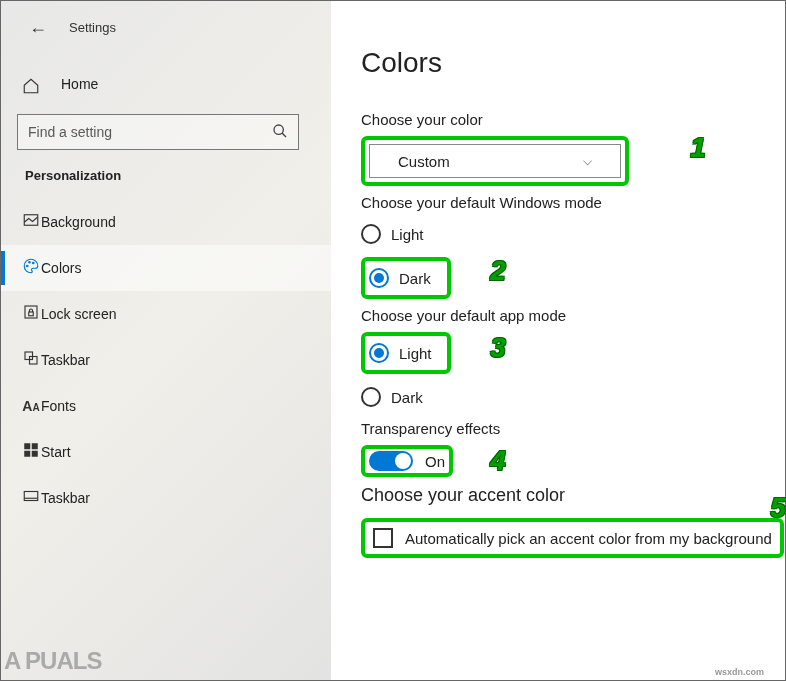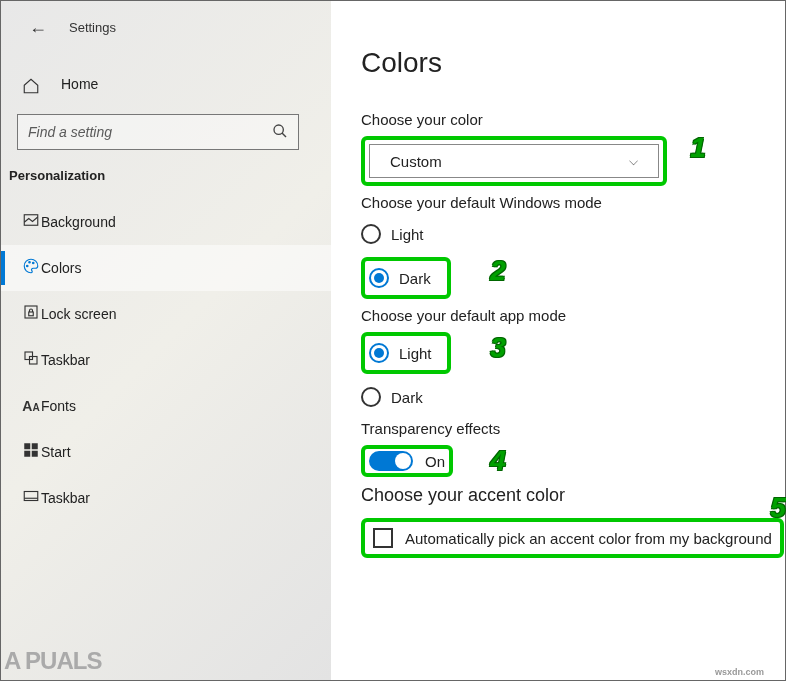--- a/index.html
+++ b/index.html
@@ -5,33 +5,33 @@
   * { box-sizing: border-box; margin: 0; padding: 0; font-family: "Segoe UI", Arial, sans-serif; }
   body { width: 786px; height: 681px; background: #f2f2f2; position: relative; }
   .window { display: flex; width: 100%; height: 100%; background: #fff; border: 1px solid #666; }
   .sidebar { width: 330px; height: 100%; background: linear-gradient(135deg, #e8e8e8, #f0efe9, #e3e3e3); display: flex; flex-direction: column; padding-top: 12px; }
   .sidebar-top { display: flex; align-items: center; gap: 22px; padding: 4px 20px 10px 28px; }
   .back-arrow { font-size: 18px; color: #333; }
   .title-text { font-size: 13px; color: #333; }
   .home-row { display: flex; align-items: flex-start; gap: 20px; padding: 10px 20px 10px 20px; margin-top: 18px; }
   .icon-box { width: 20px; height: 20px; display: flex; align-items: center; justify-content: center; color: #333; }
   .home-label { font-size: 14px; color: #222; }
-  .search-box { margin: 8px 32px 18px 16px; height: 36px; border: 1px solid #777; background: rgba(255,255,255,0.4); display: flex; align-items: center; justify-content: space-between; padding: 16px 10px; font-style: italic; }
+  .search-box { margin: 8px 32px 18px 16px; height: 36px; border: 1px solid #777; background: rgba(255,255,255,0.4); display: flex; align-items: center; justify-content: space-between; padding: 16px 10px; }
   .search-placeholder { font-size: 14px; color: #5a5a5a; }
   .search-icon { font-size: 14px; color: #444; }
-  .section-header { font-size: 13px; font-weight: 600; color: #222; padding: 0 18px 10px 8px; }
+  .section-header { font-size: 13px; font-weight: 600; color: #222; padding: 0 18px 10px 24px; }
   .nav-list { display: flex; flex-direction: column; margin-top: 6px; }
   .nav-item { display: flex; align-items: center; gap: 0; height: 46px; padding-left: 20px; font-size: 14px; color: #222; position: relative; }
   .nav-item.active { background: rgba(255,255,255,0.5); }
   .nav-item.active::before { content: ""; position: absolute; left:0; top:6px; bottom:6px; width:4px; background:#0078d4; }
   .glyph { font-size: 16px; color: #333; width: 20px; text-align: center; }
   .main { flex: 1; padding: 46px 0 0 30px; position: relative; }
   .page-title { font-size: 28px; font-weight: 400; color: #222; margin-bottom: 32px; }
   .field-label { font-size: 15px; color: #222; margin-bottom: 8px; }
-  .dropdown { width: 290px; height: 34px; border: 1px solid #888; background: #fff; display:flex; align-items:center; justify-content:space-between; padding: 0 20px; font-size: 15px; color: #222; }
+  .dropdown { width: 252px; height: 34px; border: 1px solid #888; background: #fff; display:flex; align-items:center; justify-content:space-between; padding: 0 28px; font-size: 15px; color: #222; }
   .chev { font-size: 12px; color:#555; }
   .group { margin-bottom: 8px; }
   .section-label-big { font-size: 18px; color: #222; margin-top: 6px; margin-bottom: 12px; }
   .radio-row { display:flex; align-items:center; gap: 10px; height: 30px; }
   .radio { width:20px; height:20px; border:2px solid #333; border-radius:50%; display:flex; align-items:center; justify-content:center; }
   .radio.checked { border-color:#0078d4; }
   .radio.checked::after { content:""; width:10px; height:10px; background:#0078d4; border-radius:50%; }
   .radio-label { font-size:15px; color:#222; }
   .toggle-row { display:flex; align-items:center; gap:12px; }
   .toggle { width:44px; height:20px; border-radius:10px; background:#0078d4; position:relative; }

